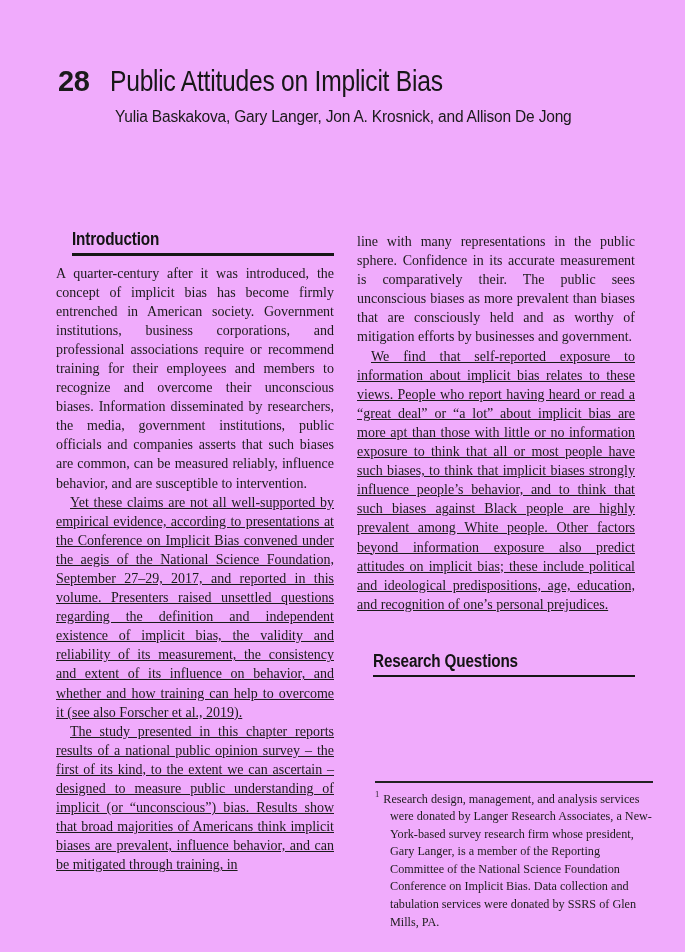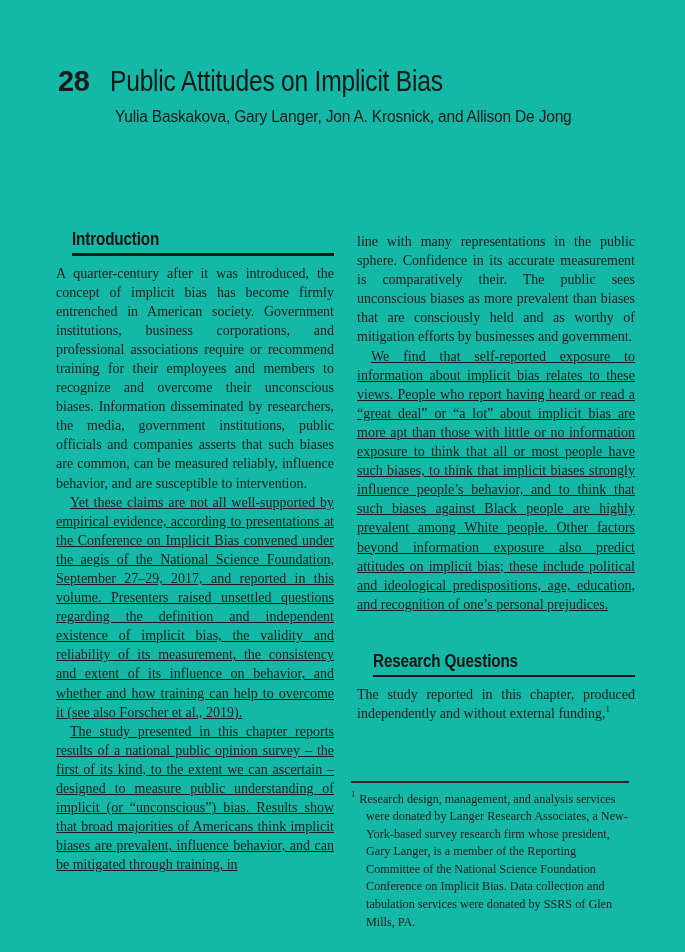--- a/index.html
+++ b/index.html
@@ -6,21 +6,21 @@
     margin: 0;
     padding: 0;
     background: #ffffff;
     font-family: "Liberation Serif", serif;
     color: #1b1b1b;
   }
   .page {
     position: relative;
     width: 685px;
     height: 952px;
-    background: #14b8a6;
+    background: #f0abfc;
     overflow: hidden;
   }
 
   
   .chapter-header {
     position: absolute;
     top: 64px;
     left: 58px;
     white-space: nowrap;
   }
@@ -101,21 +101,21 @@
     line-height: 0;
     vertical-align: super;
   }
 
   
   .rq-gap { height: 37px; }
 
   
   .footnote {
     position: absolute;
-    left: 351px;
+    left: 375px;
     top: 781px;
     width: 278px;
   }
   .footnote-rule {
     height: 1.5px;
     background: #222222;
     margin-bottom: 8px;
   }
   .footnote-body {
     font-size: 12.2px;
@@ -155,21 +155,20 @@
   <div class="col col-right body-text">
     <p>line with many representations in the public sphere. Confidence in its accurate measurement is comparatively their. The public sees unconscious biases as more prevalent than biases that are consciously held and as worthy of mitigation efforts by businesses and government.</p>
     <p class="indent">We find that self-reported exposure to information about implicit bias relates to these views. People who report having heard or read a “great deal” or “a lot” about implicit bias are more apt than those with little or no information exposure to think that all or most people have such biases, to think that implicit biases strongly influence people’s behavior, and to think that such biases against Black people are highly prevalent among White people. Other factors beyond information exposure also predict attitudes on implicit bias; these include political and ideological predispositions, age, education, and recognition of one’s personal prejudices.</p>
 
     <div class="rq-gap"></div>
 
     <div class="section-head">
       <div class="heading-text">Research Questions</div>
       <div class="heading-rule"></div>
     </div>
-    <p><span>The study reported in this chapter, produced independently and without external funding,</span><sup class="note-ref">1</sup></p>
   </div>
 
   <div class="footnote">
     <div class="footnote-rule"></div>
     <div class="footnote-body"><sup>1</sup><span>Research design, management, and analysis services were donated by Langer Research Associates, a New-York-based survey research firm whose president, Gary Langer, is a member of the Reporting Committee of the National Science Foundation Conference on Implicit Bias. Data collection and tabulation services were donated by SSRS of Glen Mills, PA.</span></div>
   </div>
 
 </div>
 
 </body></html>

